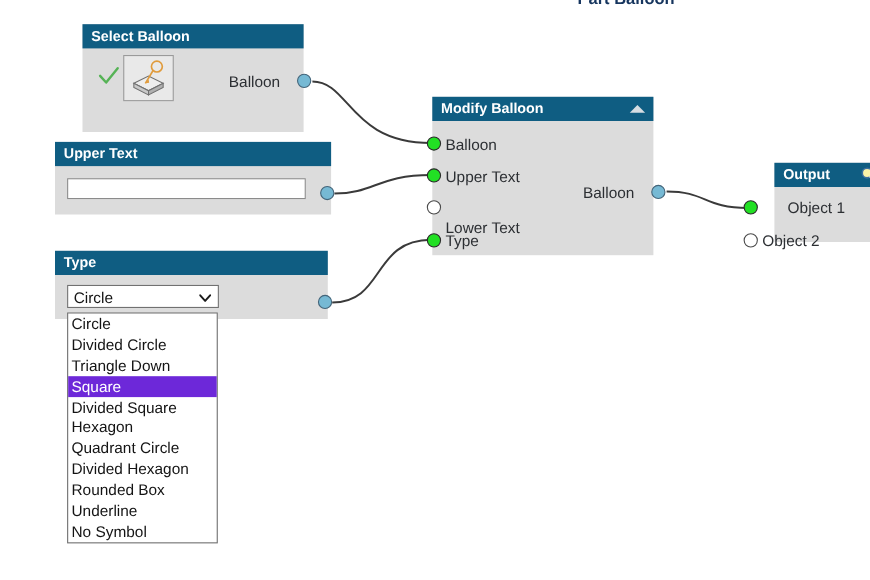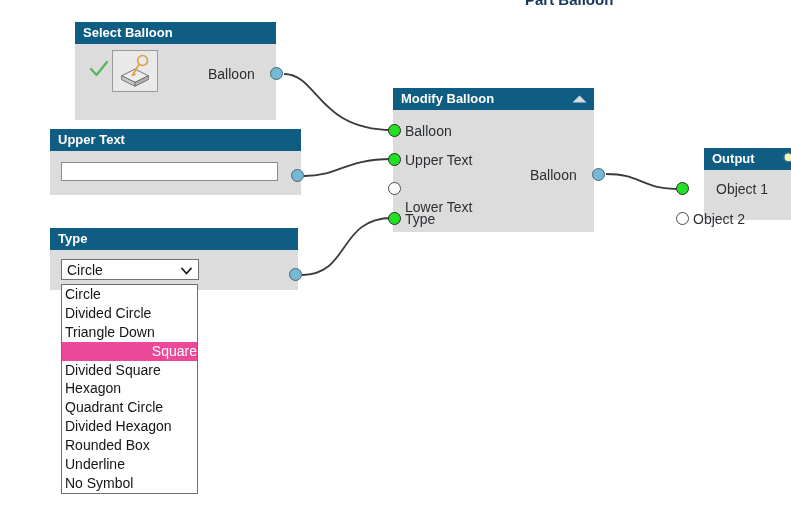--- a/index.html
+++ b/index.html
@@ -199,23 +199,22 @@
   #type-dropdown li {
     font-size: 14px;
     line-height: 18.9px;
     height: 18.9px;
     color: #141414;
     padding-left: 3px;
     white-space: nowrap;
     overflow: hidden;
   }
   #type-dropdown li.selected {
-    background: #ec4899;
+    background: #6d28d9;
     color: #ffffff;
-    text-align: right;
   }
 
   
   #node-modify-balloon {
     left: 393px;
     top: 88px;
     width: 201px;
     height: 144px;
   }
   #node-modify-balloon .node-body {

